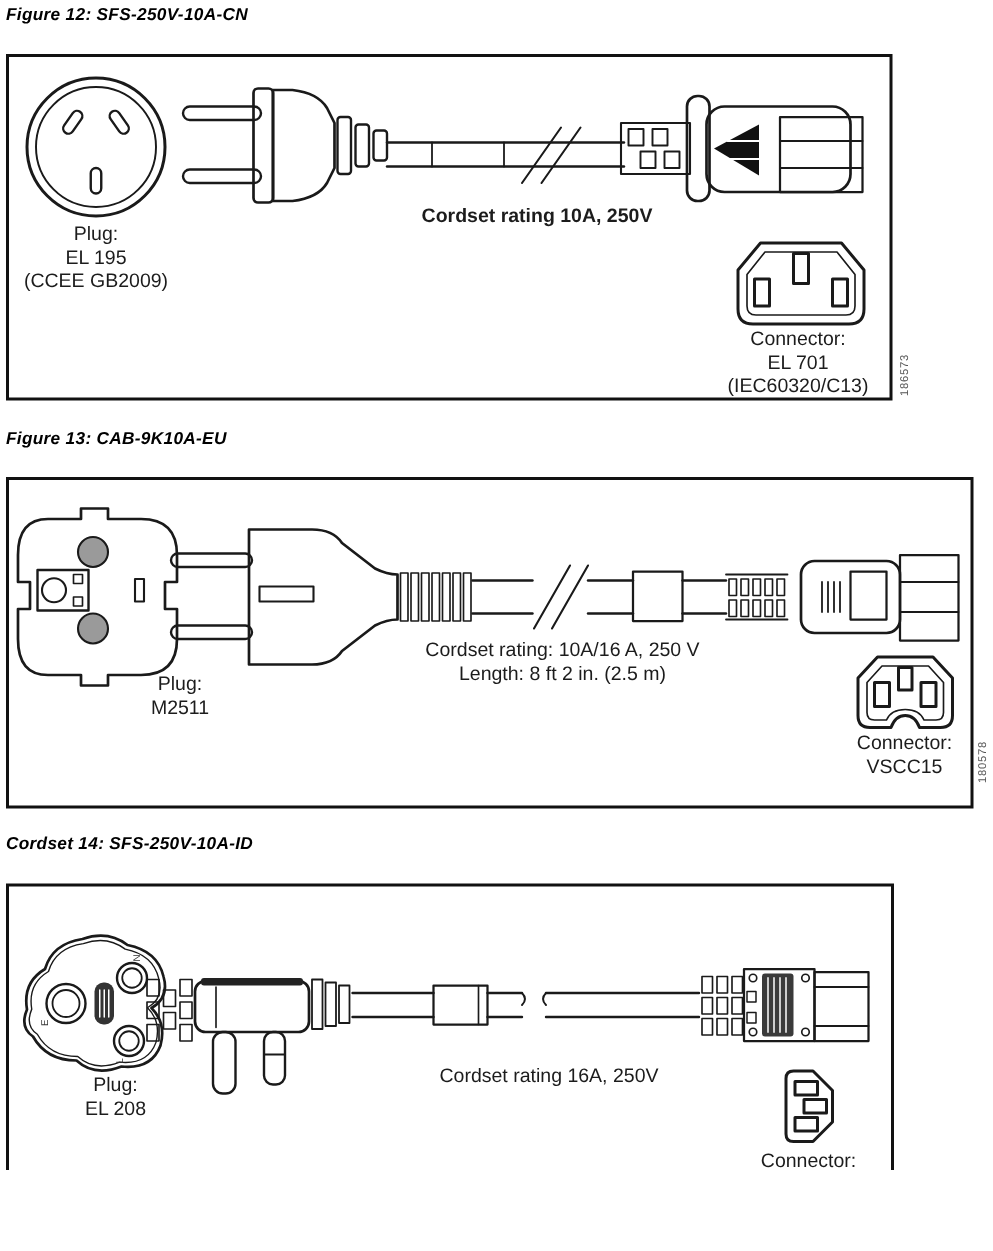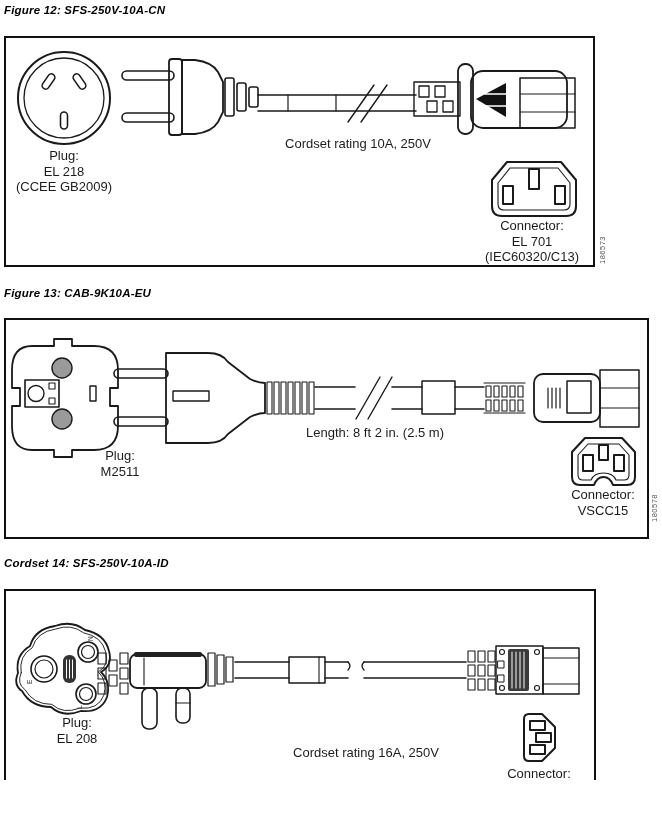--- a/index.html
+++ b/index.html
@@ -86,24 +86,24 @@
       <g>
         <path d="M486,142 L501,124 L555,124 L570,142 L570,168 Q570,178 560,178 L496,178 Q486,178 486,168 Z" stroke-width="2"></path>
         <path d="M492,145 L504,130 L552,130 L564,145 L564,166 Q564,172 558,172 L498,172 Q492,172 492,166 Z" stroke-width="1.1"></path>
         <rect x="523" y="131" width="10" height="20" stroke-width="2"></rect>
         <rect x="497" y="148" width="10" height="18" stroke-width="2"></rect>
         <rect x="549" y="148" width="10" height="18" stroke-width="2"></rect>
       </g>
     </svg>
     <div class="dlabel" style="left:58px; top:110px;">
       <span>Plug:</span>
-      <span>EL 218</span>
+      <span>EL 195</span>
       <span>(CCEE GB2009)</span>
     </div>
-    <div class="dlabel" style="left:352px; top:98px;">
+    <div class="dlabel" style="left:352px; top:98px;font-weight:bold;">
       <span>Cordset rating 10A, 250V</span>
     </div>
     <div class="dlabel" style="left:526px; top:180px;">
       <span>Connector:</span>
       <span>EL 701</span>
       <span>(IEC60320/C13)</span>
     </div>
   </div>
   <div class="fignum" style="left:598px; top:236px;">186573</div>
 
@@ -177,20 +177,21 @@
         <rect x="577" y="135" width="10" height="16" stroke-width="2"></rect>
         <rect x="593" y="125" width="9" height="15" stroke-width="2"></rect>
         <rect x="608" y="135" width="10" height="16" stroke-width="2"></rect>
       </g>
     </svg>
     <div class="dlabel" style="left:114px; top:128px;">
       <span>Plug:</span>
       <span>M2511</span>
     </div>
     <div class="dlabel" style="left:369px; top:105px;">
+      <span>Cordset rating: 10A/16 A, 250 V</span>
       <span>Length: 8 ft 2 in. (2.5 m)</span>
     </div>
     <div class="dlabel" style="left:597px; top:167px;">
       <span>Connector:</span>
       <span>VSCC15</span>
     </div>
   </div>
   <div class="fignum" style="left:650px; top:494px;">180578</div>
 
   <div class="fig-title" style="left:4px; top:557px;">Cordset 14: SFS-250V-10A-ID</div>
@@ -278,21 +279,21 @@
         <path d="M523,123 L536,123 L549,136 L549,157 L536,170 L523,170 Q518,170 518,165 L518,128 Q518,123 523,123 Z" stroke-width="2"></path>
         <rect x="524" y="130" width="15" height="9" stroke-width="2"></rect>
         <rect x="530" y="142" width="15" height="9" stroke-width="2"></rect>
         <rect x="524" y="154" width="15" height="9" stroke-width="2"></rect>
       </g>
     </svg>
     <div class="dlabel" style="left:71px; top:124px;">
       <span>Plug:</span>
       <span>EL 208</span>
     </div>
-    <div class="dlabel" style="left:360px; top:118px;margin-top:36px;">
+    <div class="dlabel" style="left:360px; top:118px;">
       <span>Cordset rating 16A, 250V</span>
     </div>
     <div class="dlabel" style="left:533px; top:175px;">
       <span>Connector:</span>
       <span>EL 701</span>
     </div>
   </div>
   <div class="fignum" style="left:597px; top:795px;">187490</div>
 
 </div>

